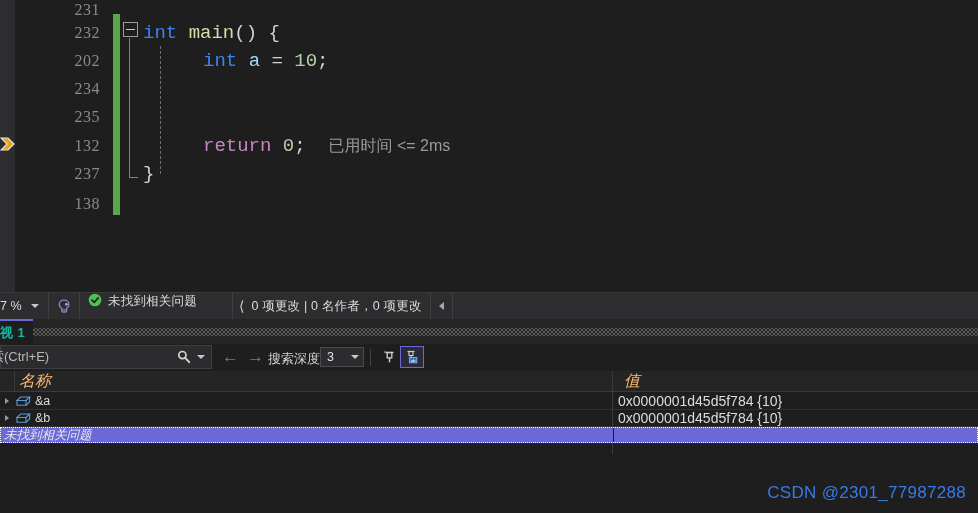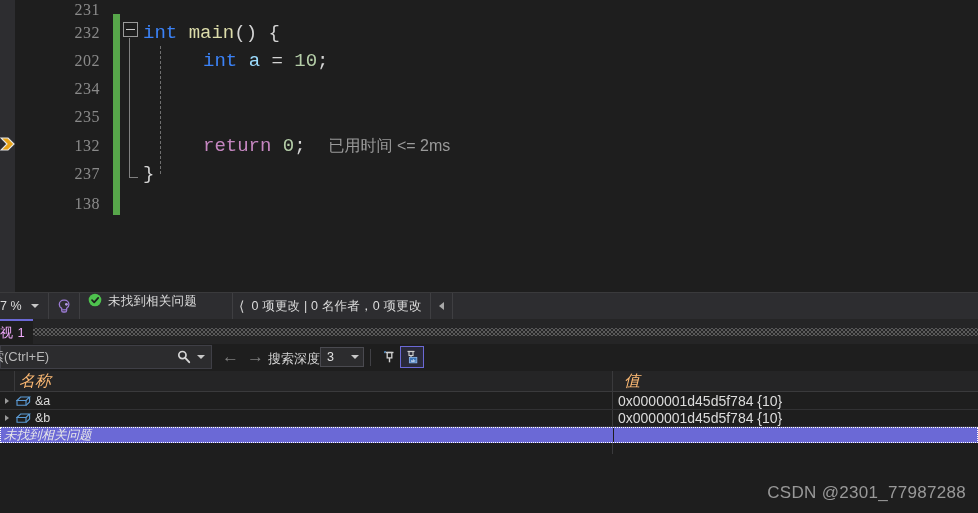--- a/index.html
+++ b/index.html
@@ -226,23 +226,24 @@
     position: absolute;
     left: 0; top: 0;
     height: 25px;
     padding: 0 8px 0 0;
     display: flex; align-items: center;
     background: #1e1e1e;
     border-top: 2px solid #6b69d6;
     box-sizing: border-box;
   }
   .tab-label {
-    color: #f0abfc;
+    color: #14b8a6;
     font-size: 13px;
     letter-spacing: 0.4px;
+    font-weight: bold;
   }
   .tab-dots {
     position: absolute;
     left: 32px;
     top: 9px;
     right: 0;
     height: 8px;
     background-image:
       radial-gradient(#5a5a5a 0.9px, transparent 1px),
       radial-gradient(#5a5a5a 0.9px, transparent 1px);
@@ -403,21 +404,21 @@
     left: 612px; top: 0;
     width: 1px; height: 14px;
     background: #1e1e1e;
   }
 
   
   .watermark {
     position: absolute;
     right: 12px;
     bottom: 10px;
-    color: #a3a3a3;
+    color: #3b82f6;
     font-size: 17px;
     letter-spacing: 0.3px;
     opacity: 0.92;
   }
 </style>
 </head>
 <body>
 
 <div id="app">
 

